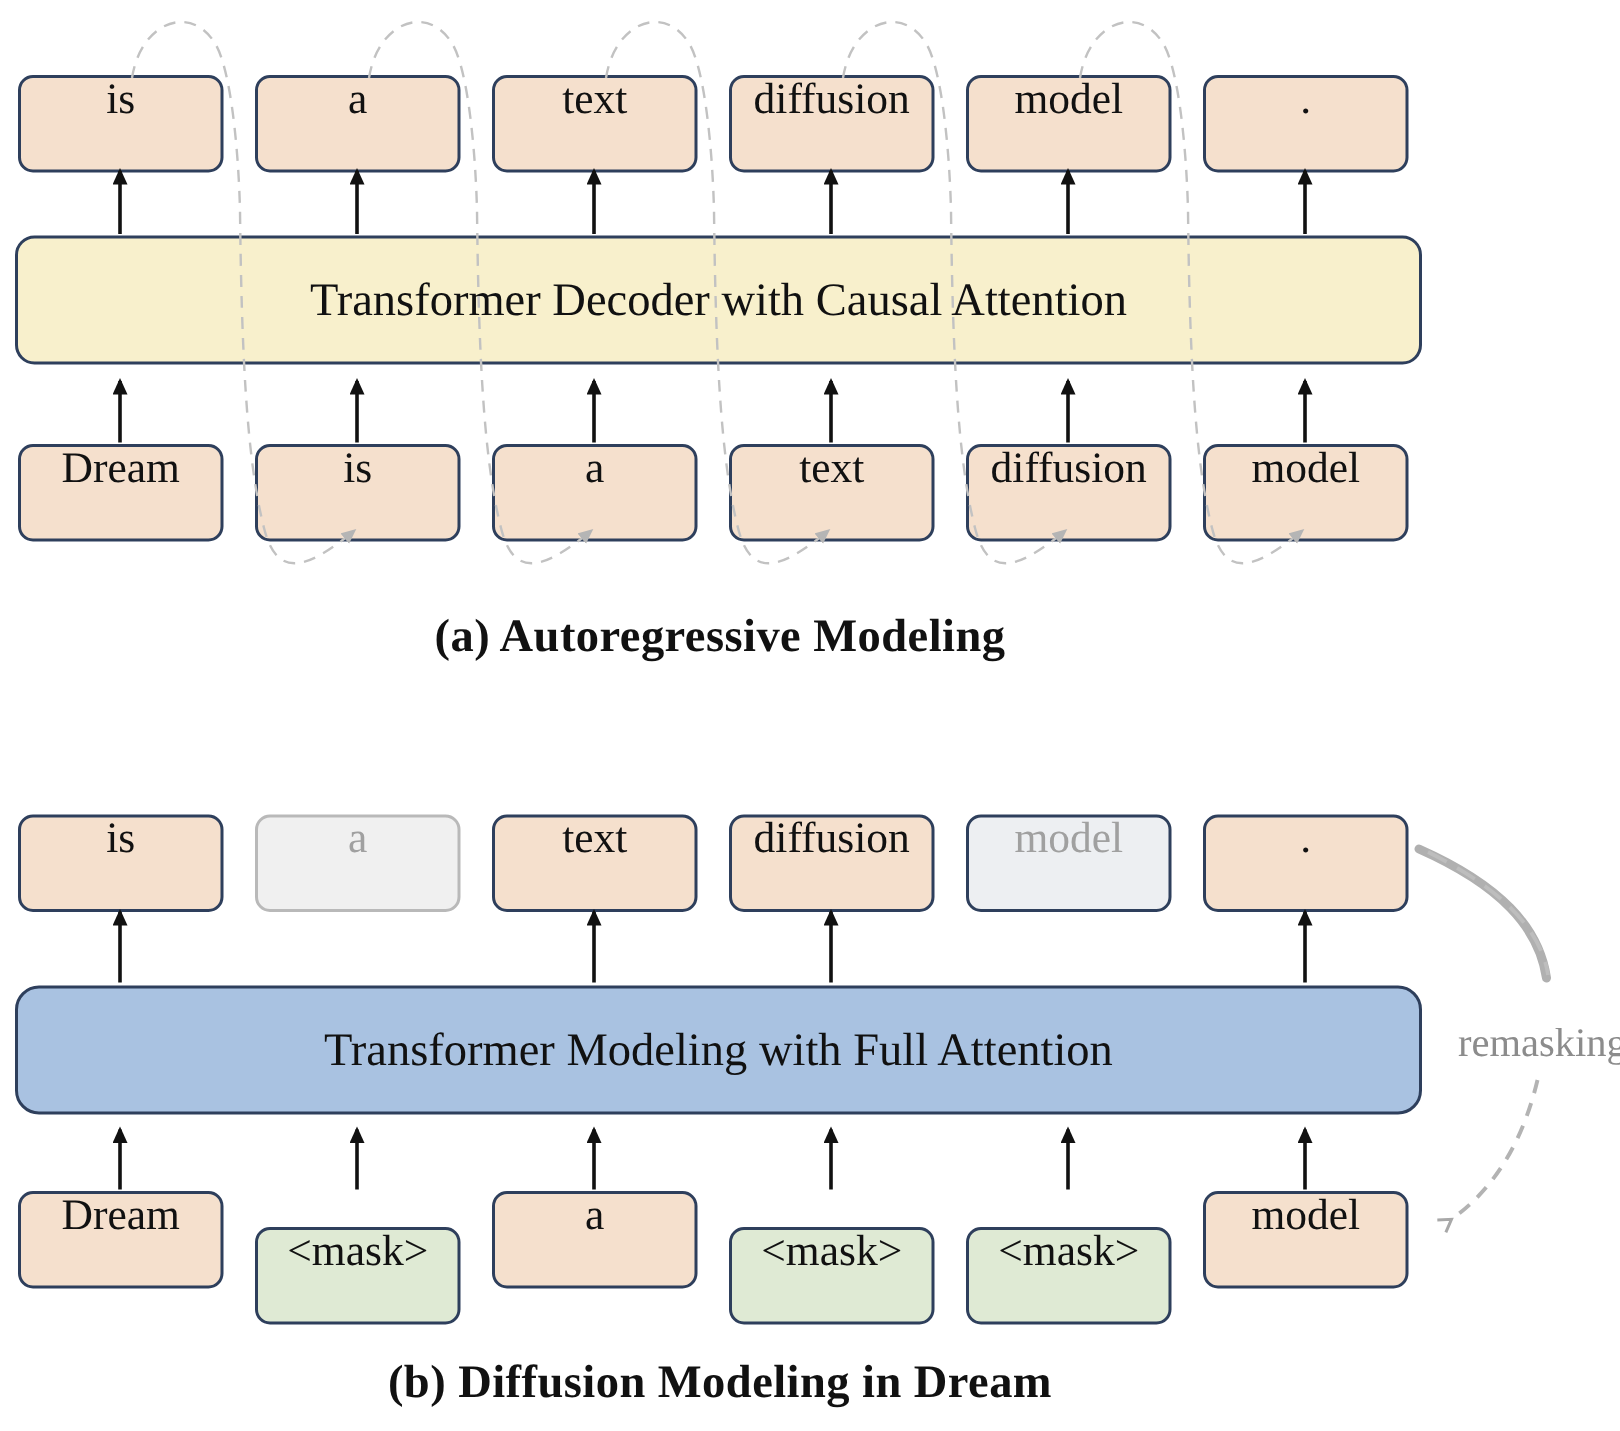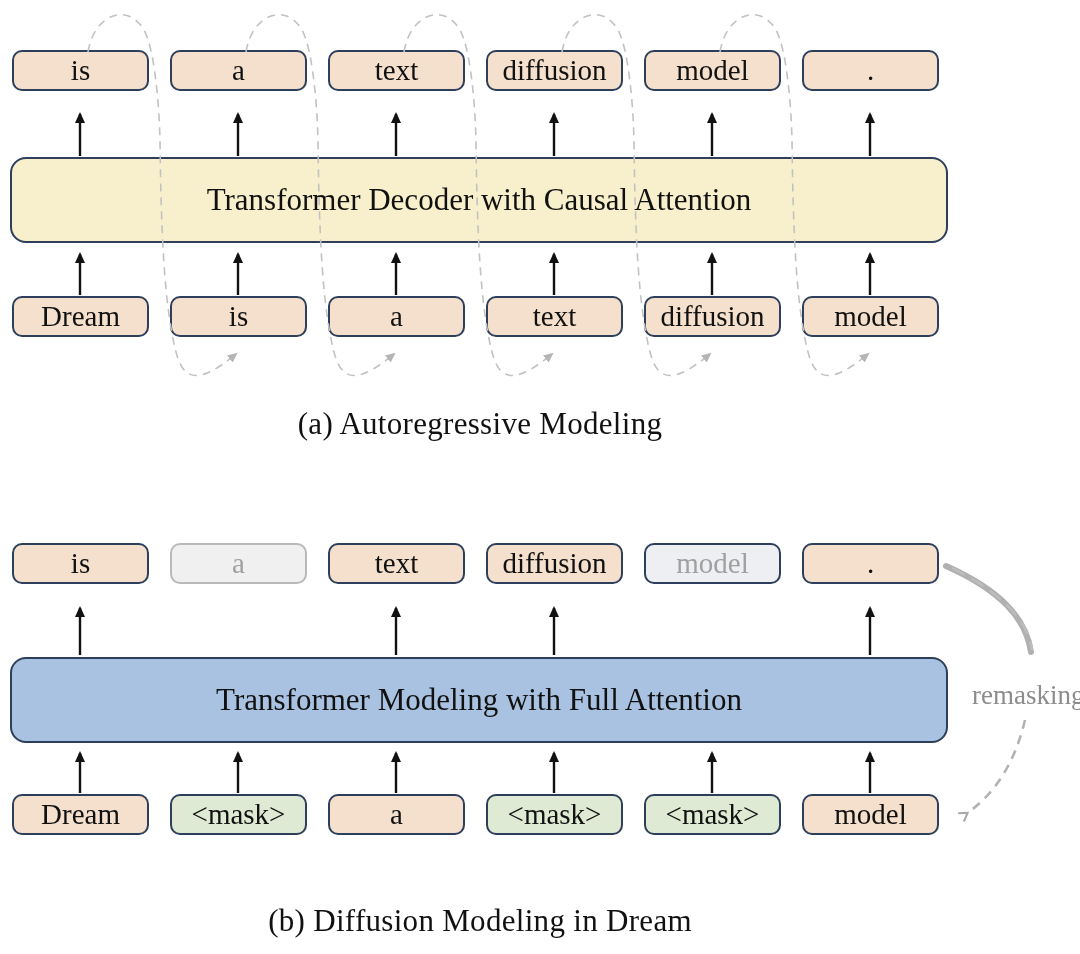--- a/index.html
+++ b/index.html
@@ -8,40 +8,40 @@
     --ghostnavy_fill:#edeff2; --loop_gray:#c2c2c2; --remask_gray:#b0b0b0; --remask_text:#8c8c8c;
     --ink:#111111;
   }
   *{margin:0;padding:0;box-sizing:border-box;}
   html,body{background:#ffffff;}
   .stage{
     position:relative;width:1080px;height:954px;background:#ffffff;overflow:hidden;
     font-family:"Liberation Serif","DejaVu Serif",serif;color:var(--ink);
   }
   .token{
-    position:absolute;width:137px;height:41px;border-radius:10px;
+    position:absolute;width:137px;height:65px;border-radius:10px;
     border:2px solid var(--navy);background:var(--peach);
-    display:flex;align-items:center;justify-content:center;
+    display:flex;align-items:flex-start;justify-content:center;
     font-size:29px;line-height:1;white-space:nowrap;
   }
   .token.ghost{background:var(--ghost_fill);border-color:var(--ghost_border);color:var(--ghost_text);}
   .token.ghostnavy{background:var(--ghostnavy_fill);border-color:var(--navy);color:var(--ghost_text);}
-  .token.green{background:var(--green);}
+  .token.green{background:var(--green);margin-top:24px;}
   .c0{left:12px}.c1{left:170px}.c2{left:328px}.c3{left:486px}.c4{left:644px}.c5{left:802px}
   .row-a-out{top:50px}.row-a-in{top:296px}.row-b-out{top:543px}.row-b-in{top:794px}
   .decoder{
     position:absolute;left:10px;width:938px;height:86px;border-radius:16px;
     border:2px solid var(--navy);display:flex;align-items:center;justify-content:center;
     font-size:31px;
   }
-  .decoder-a{top:157px;background:var(--yellow);}
+  .decoder-a{top:157px;background:var(--yellow);border-radius:13px;}
   .decoder-b{top:657px;background:var(--blue);}
   .caption{
     position:absolute;left:0;width:960px;text-align:center;
-    font-size:31px;font-weight:normal;letter-spacing:.3px;
+    font-size:31px;font-weight:bold;letter-spacing:.3px;
   }
   .caption-a{top:406px;}
   .caption-b{top:903px;}
   .remask-label{
     position:absolute;left:972px;top:680px;font-size:27px;color:var(--remask_text);
   }
   svg.overlay{position:absolute;left:0;top:0;pointer-events:none;}
 </style>
 </head>
 <body>

